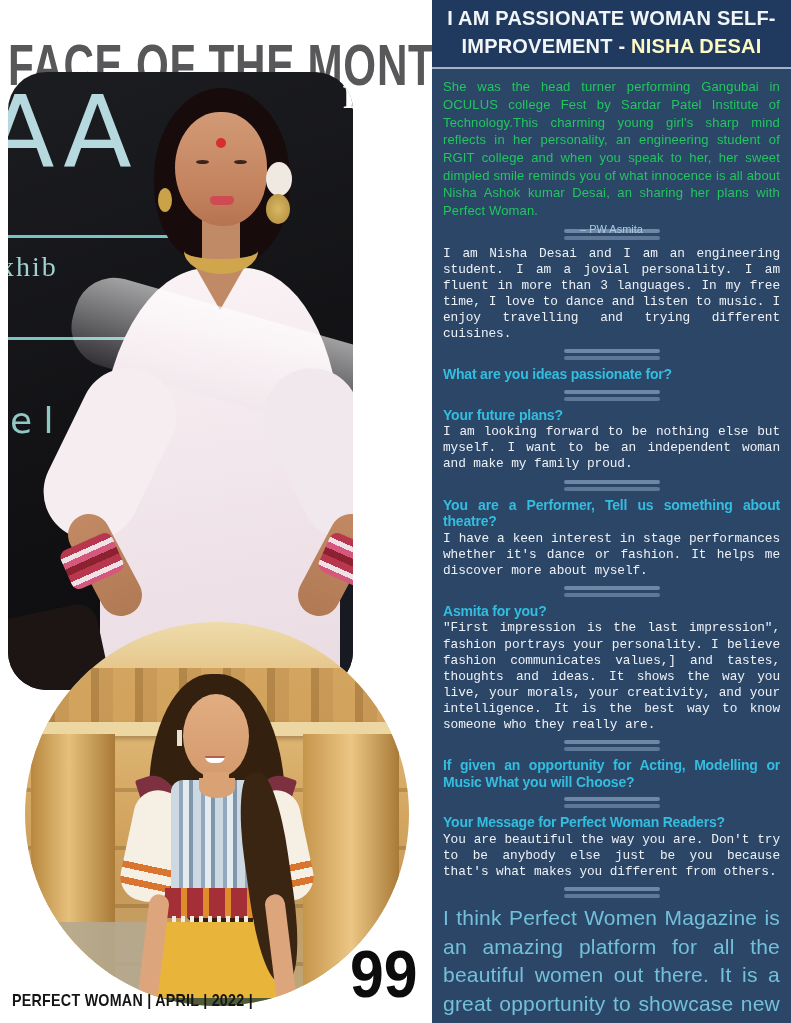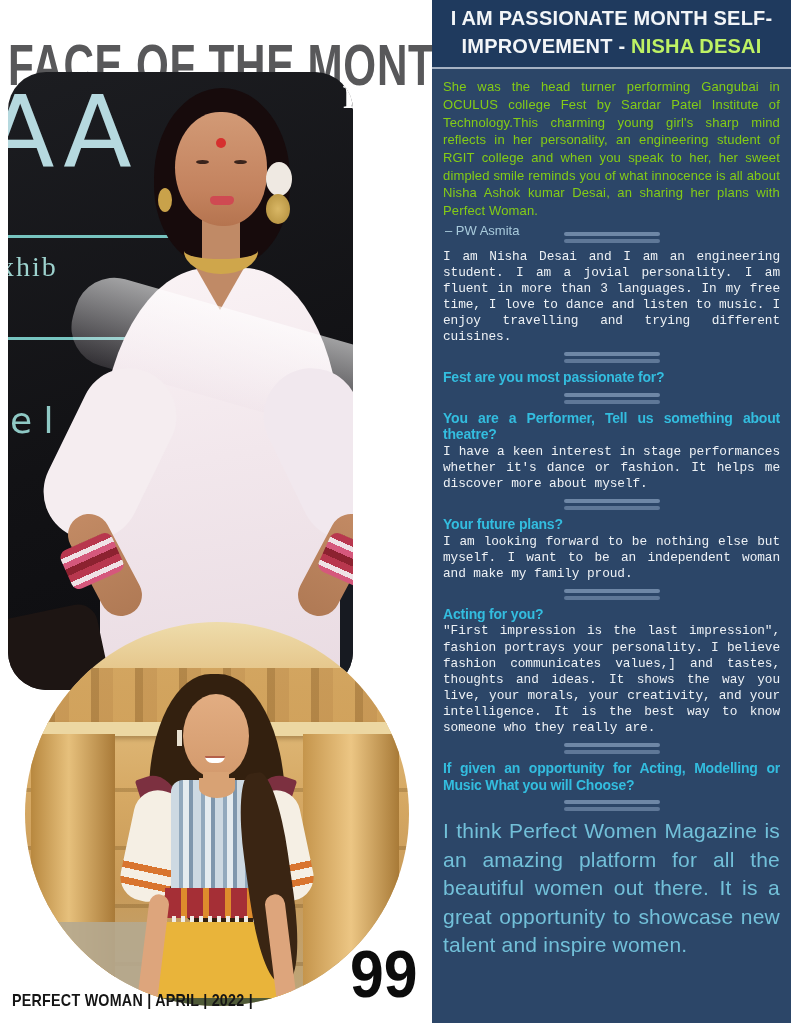--- a/index.html
+++ b/index.html
@@ -94,24 +94,24 @@
   }
   .page-footer{
     position:absolute;left:12px;top:991px;font-size:17px;font-weight:bold;color:#151515;
     transform:scaleX(0.84);transform-origin:left top;white-space:nowrap;letter-spacing:.3px;
   }
 
   
   .panel{position:absolute;left:432px;top:0;width:359px;height:1023px;background:#2c4668;overflow:hidden;}
   .panel-header{background:#1f3a5e;border-bottom:2px solid #a6b2c4;padding:5px 8px 7px;text-align:center;}
   .panel-headline{margin:0;font-size:20px;line-height:1.38;font-weight:bold;color:#f2f5f8;letter-spacing:.2px;}
-  .headline-accent{color:#bef264;}
+  .headline-accent{color:#fef9c3;}
   .panel-body{padding:7px 11px 4px;}
-  .intro{color:#84cc16;font-size:13px;line-height:1.36;text-align:justify;letter-spacing:.15px;margin:2px 0 0;}
-  .byline{text-align:left;color:#a9cbdc;font-size:13px;margin:3px 2px -13px;position:relative;z-index:2;}
+  .intro{color:#22c55e;font-size:13px;line-height:1.36;text-align:justify;letter-spacing:.15px;margin:2px 0 0;}
+  .byline{text-align:center;color:#a9cbdc;font-size:11px;margin:3px 2px -13px;position:relative;z-index:2;}
   .sep{width:96px;margin:7px auto 6px;display:flex;flex-direction:column;gap:3px;}
   .sep .bar{height:4px;border-radius:2px;background:#6e87a6;}
   .sep .bar + .bar{background:#5f7898;}
   .qa-q{color:#33bddf;font-weight:bold;font-size:14px;line-height:1.18;margin:0 0 1px;letter-spacing:-.2px;text-align:justify;}
   .qa-a{color:#edf1f5;font-size:12.8px;line-height:1.26;text-align:justify;margin:0;letter-spacing:-.1px;font-family:Liberation Mono, monospace;}
   .closing{color:#72c0d9;font-size:21px;line-height:1.36;text-align:justify;margin:1px 0 0;letter-spacing:.2px;}
 </style>
 </head>
 <body>
 
@@ -180,78 +180,86 @@
   <div class="cw-arm-l" data-interactable="false"></div>
   <div class="cw-arm-r" data-interactable="false"></div>
 
 </div>
 
 <div class="page-number" data-interactable="false">99</div>
 <div class="page-footer" data-interactable="false">PERFECT WOMAN | APRIL | 2022 |</div>
 
 <div class="panel" data-interactable="false">
   <div class="panel-header" data-interactable="false">
-    <h2 class="panel-headline" data-interactable="false"><span data-interactable="false">I AM PASSIONATE MONTH SELF-IMPROVEMENT - </span><span class="headline-accent" data-interactable="false">NISHA DESAI</span></h2>
+    <h2 class="panel-headline" data-interactable="false"><span data-interactable="false">I AM PASSIONATE WOMAN SELF-IMPROVEMENT - </span><span class="headline-accent" data-interactable="false">NISHA DESAI</span></h2>
   </div>
   <div class="panel-body" data-interactable="false">
     <p class="intro" data-interactable="false">She was the head turner performing Gangubai in OCULUS college Fest by Sardar Patel Institute of Technology.This charming young girl's sharp mind reflects in her personality, an engineering student of RGIT college and when you speak to her, her sweet dimpled smile reminds you of what innocence is all about Nisha Ashok kumar Desai, an sharing her plans with Perfect Woman.</p>
     <div class="byline" data-interactable="false">– PW Asmita</div>
 
     <div id="qa-sections" data-interactable="false">
   <div class="qa-section" data-interactable="false">
     <div class="sep" data-interactable="false">
       <i class="bar" data-interactable="false"></i>
       <i class="bar" data-interactable="false"></i>
     </div>
     <p class="qa-a" data-interactable="false">I am Nisha Desai and I am an engineering student. I am a jovial personality. I am fluent in more than 3 languages. In my free time, I love to dance and listen to music. I enjoy travelling and trying different cuisines.</p>
   </div>
 
   <div class="qa-section" data-interactable="false">
     <div class="sep" data-interactable="false">
       <i class="bar" data-interactable="false"></i>
       <i class="bar" data-interactable="false"></i>
     </div>
-    <p class="qa-q" data-interactable="false">Fest are you most passionate for?</p>
+    <p class="qa-q" data-interactable="false">What are you ideas passionate for?</p>
+  </div>
+
+  <div class="qa-section" data-interactable="false">
+    <div class="sep" data-interactable="false">
+      <i class="bar" data-interactable="false"></i>
+      <i class="bar" data-interactable="false"></i>
+    </div>
+    <p class="qa-q" data-interactable="false">Your future plans?</p>
+    <p class="qa-a" data-interactable="false">I am looking forward to be nothing else but myself. I want to be an independent woman and make my family proud.</p>
   </div>
 
   <div class="qa-section" data-interactable="false">
     <div class="sep" data-interactable="false">
       <i class="bar" data-interactable="false"></i>
       <i class="bar" data-interactable="false"></i>
     </div>
     <p class="qa-q" data-interactable="false">You are a Performer, Tell us something about theatre?</p>
     <p class="qa-a" data-interactable="false">I have a keen interest in stage performances whether it's dance or fashion. It helps me discover more about myself.</p>
   </div>
 
   <div class="qa-section" data-interactable="false">
     <div class="sep" data-interactable="false">
       <i class="bar" data-interactable="false"></i>
       <i class="bar" data-interactable="false"></i>
     </div>
-    <p class="qa-q" data-interactable="false">Your future plans?</p>
-    <p class="qa-a" data-interactable="false">I am looking forward to be nothing else but myself. I want to be an independent woman and make my family proud.</p>
-  </div>
-
-  <div class="qa-section" data-interactable="false">
-    <div class="sep" data-interactable="false">
-      <i class="bar" data-interactable="false"></i>
-      <i class="bar" data-interactable="false"></i>
-    </div>
-    <p class="qa-q" data-interactable="false">Acting for you?</p>
+    <p class="qa-q" data-interactable="false">Asmita for you?</p>
     <p class="qa-a" data-interactable="false">"First impression is the last impression", fashion portrays your personality. I believe fashion communicates values,] and tastes, thoughts and ideas. It shows the way you live, your morals, your creativity, and your intelligence. It is the best way to know someone who they really are.</p>
   </div>
 
   <div class="qa-section" data-interactable="false">
     <div class="sep" data-interactable="false">
       <i class="bar" data-interactable="false"></i>
       <i class="bar" data-interactable="false"></i>
     </div>
     <p class="qa-q" data-interactable="false">If given an opportunity for Acting, Modelling or Music What you will Choose?</p>
   </div>
 
+  <div class="qa-section" data-interactable="false">
+    <div class="sep" data-interactable="false">
+      <i class="bar" data-interactable="false"></i>
+      <i class="bar" data-interactable="false"></i>
+    </div>
+    <p class="qa-q" data-interactable="false">Your Message for Perfect Woman Readers?</p>
+    <p class="qa-a" data-interactable="false">You are beautiful the way you are. Don't try to be anybody else just be you because that's what makes you different from others.</p>
+  </div>
 </div>
 
     <div class="sep" data-interactable="false">
       <i class="bar" data-interactable="false"></i>
       <i class="bar" data-interactable="false"></i>
     </div>
     <p class="closing" data-interactable="false">I think Perfect Women Magazine is an amazing platform for all the beautiful women out there. It is a great opportunity to showcase new talent and inspire women.</p>
   </div>
 </div>
 

